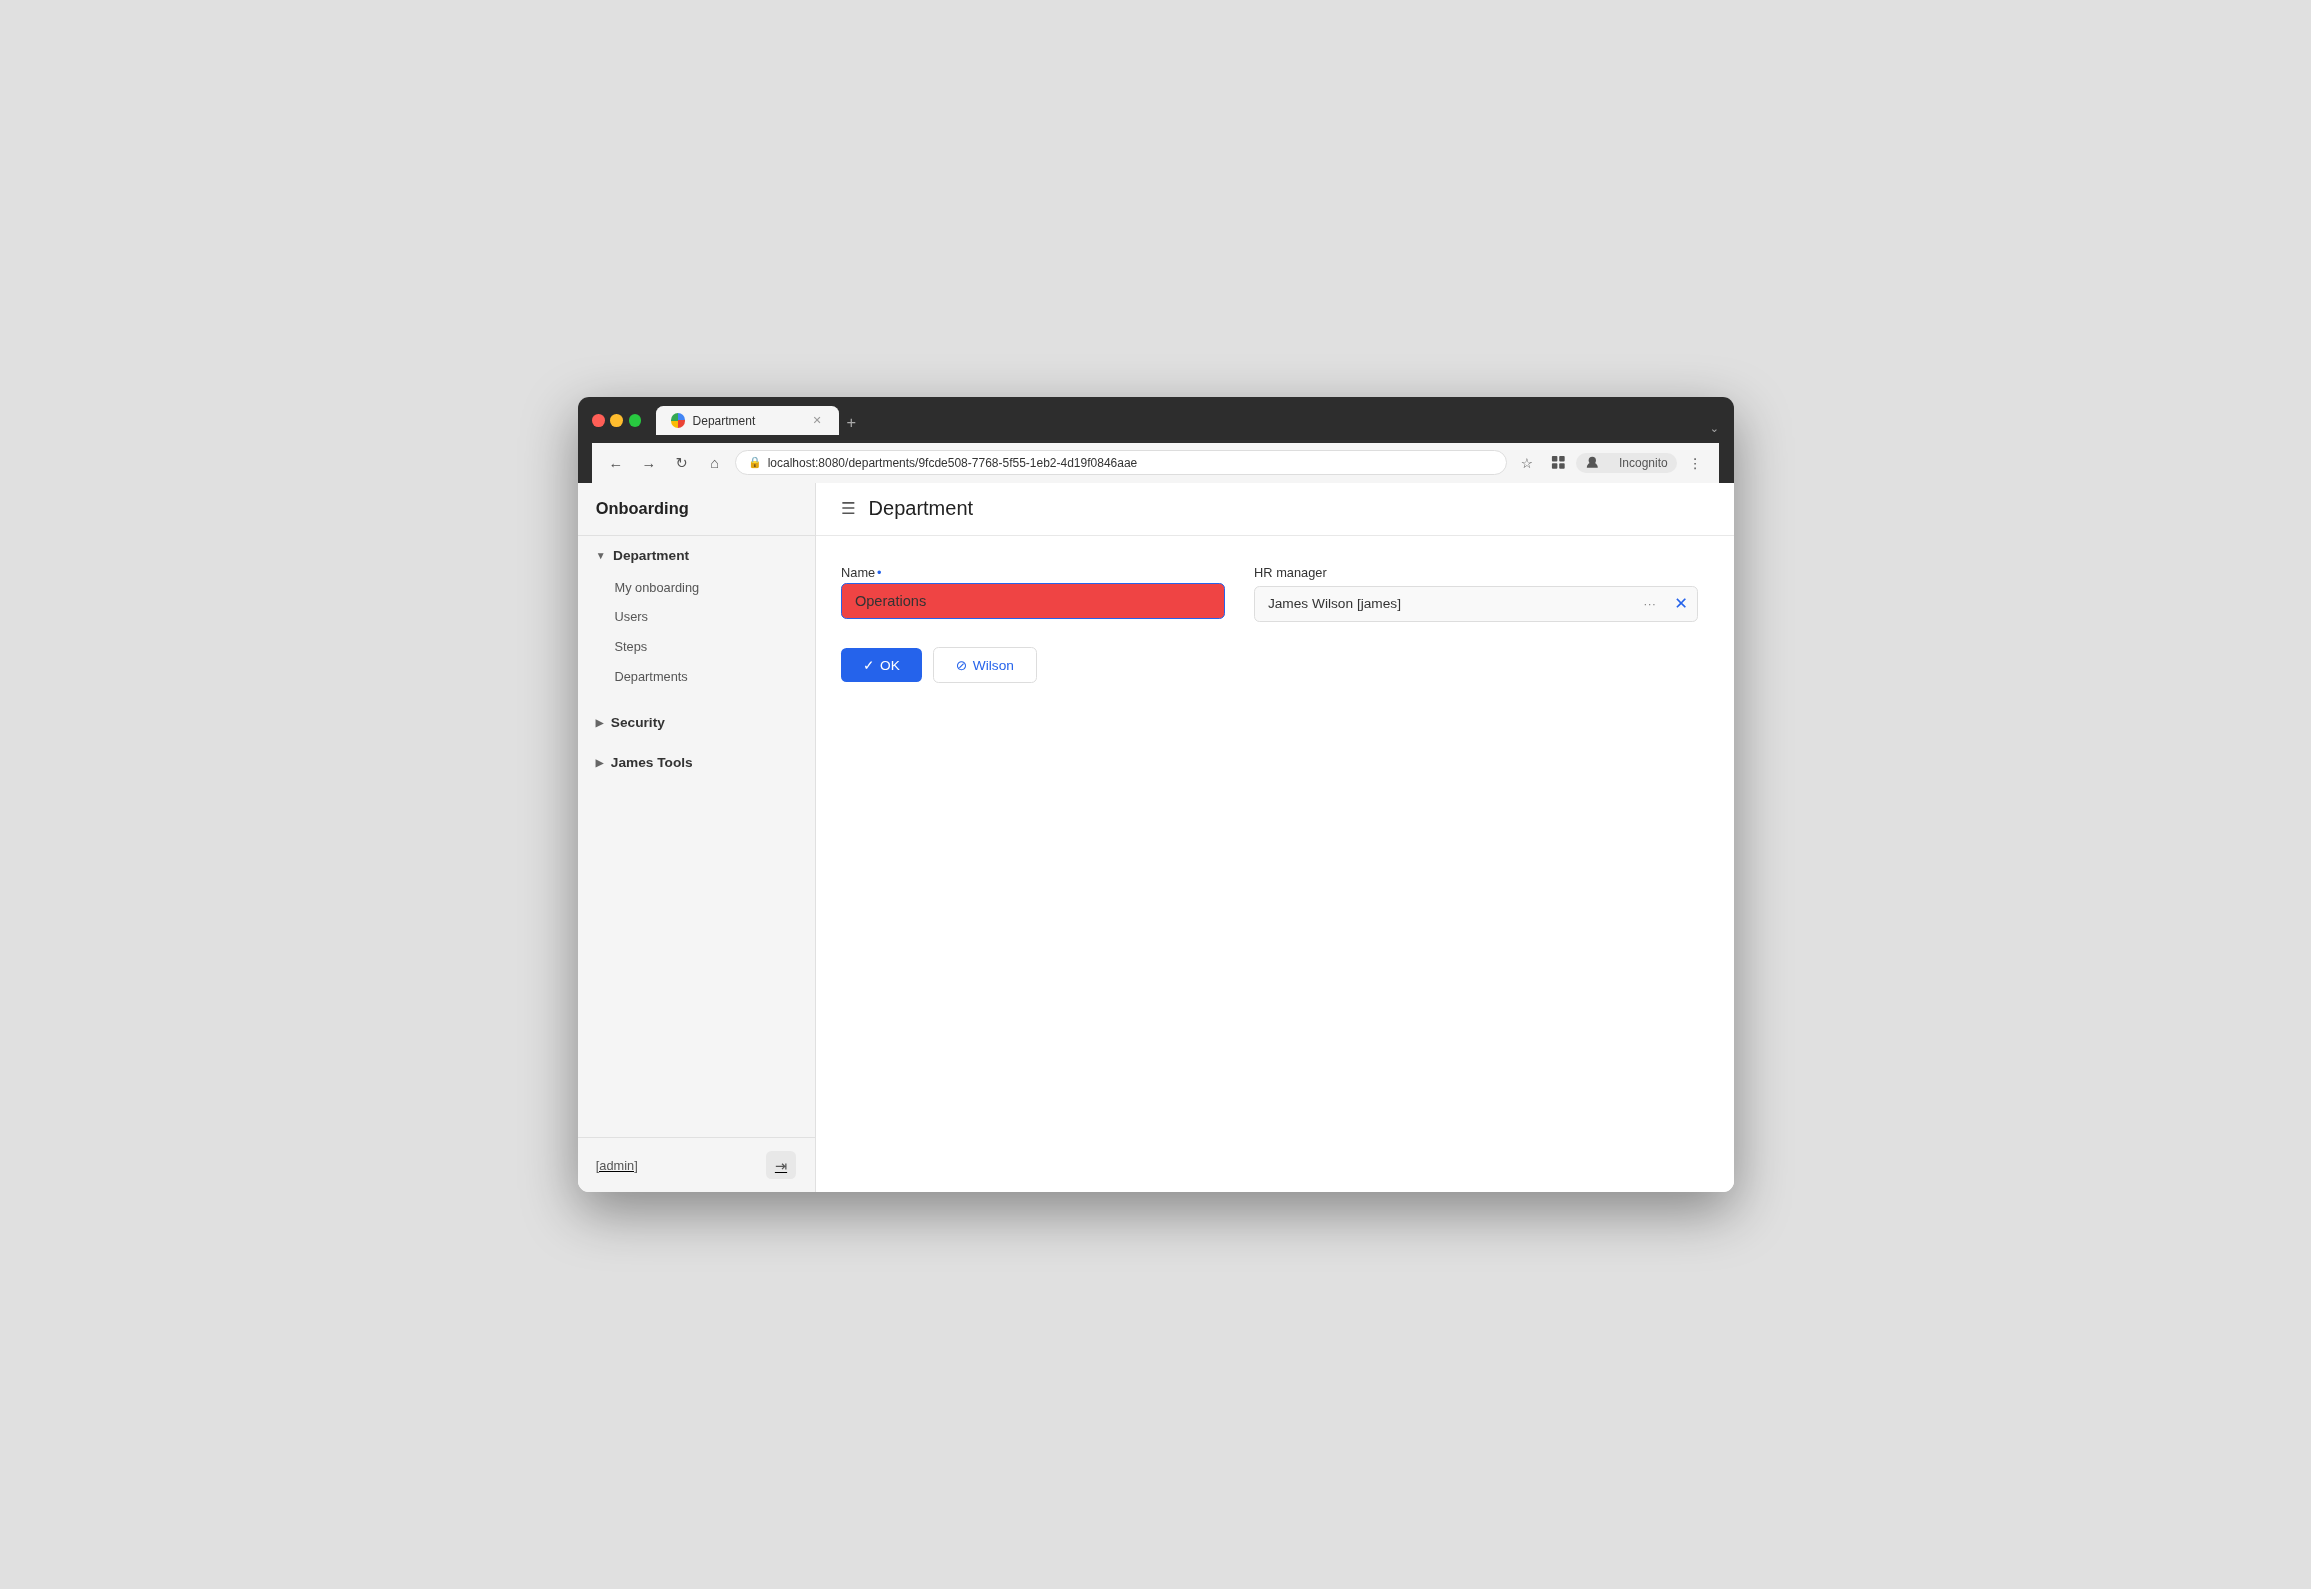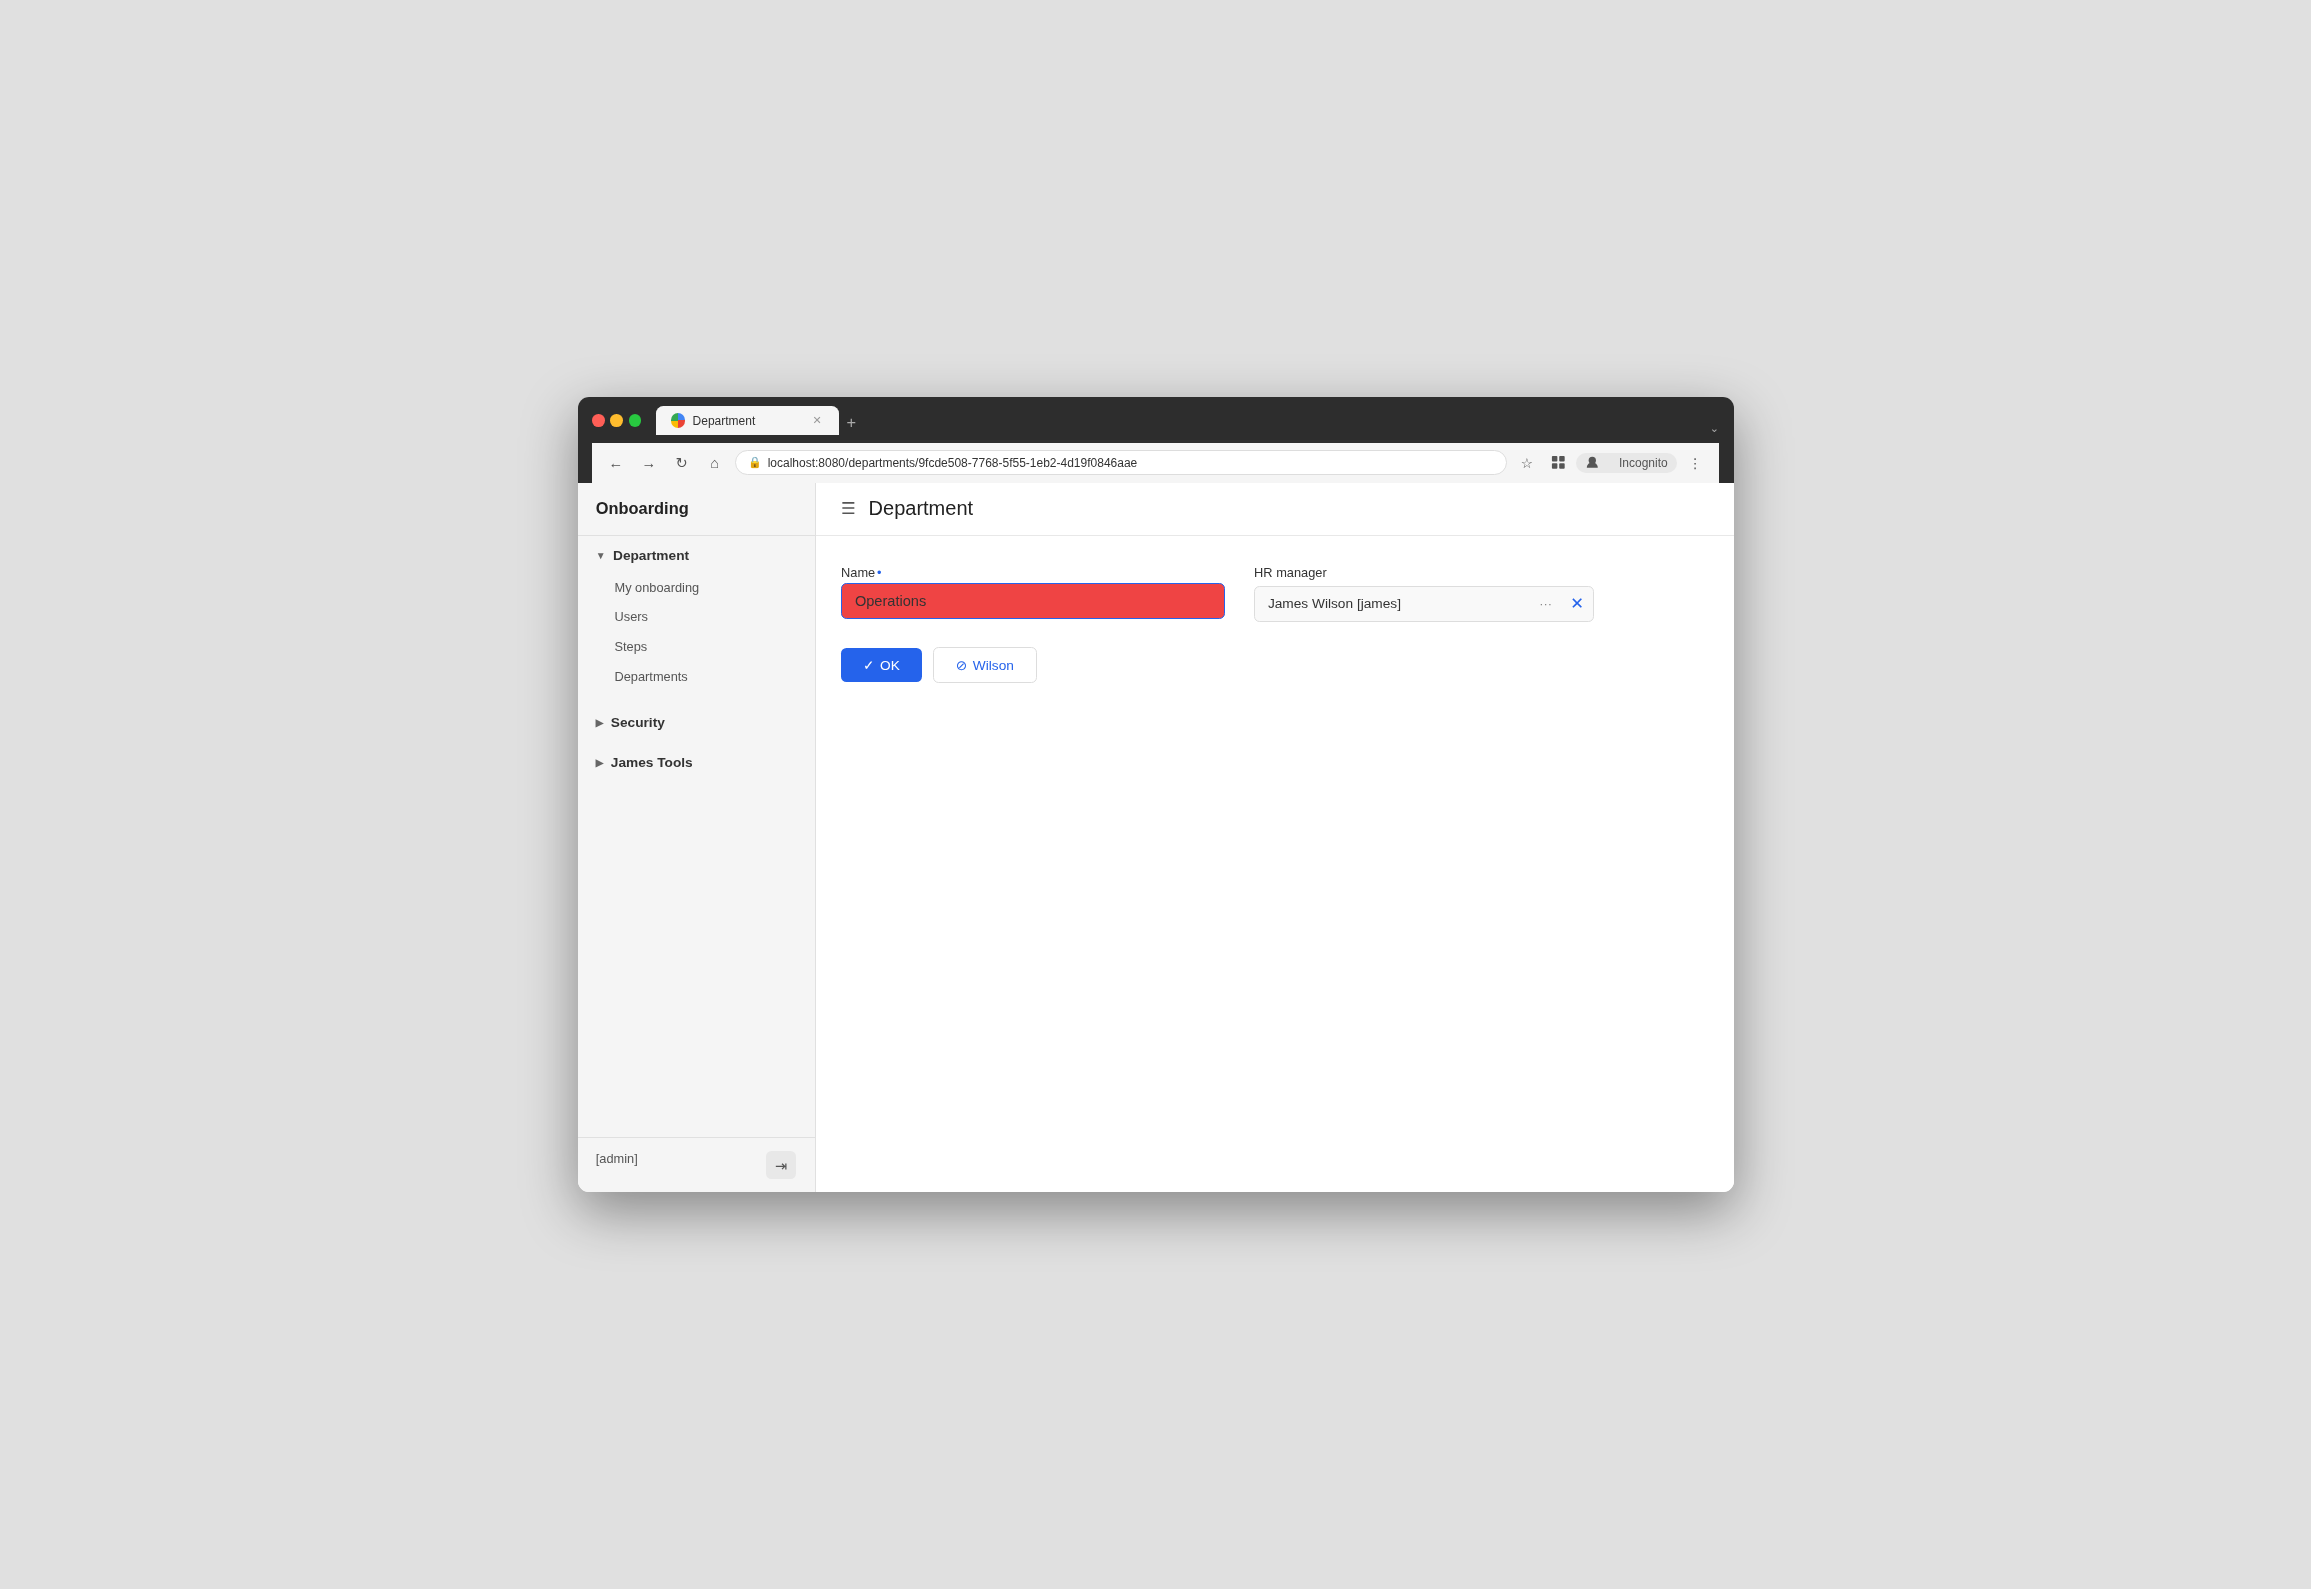--- a/index.html
+++ b/index.html
@@ -238,23 +238,24 @@
       padding: 7.3px 18.3px 7.3px 37px;
       font-size: 12.8px;
       color: #555;
       cursor: pointer;
     }
 
     .sidebar-footer {
       margin-top: auto;
       padding: 12.8px 18.3px;
       display: flex;
-      align-items: flex-start;
+      align-items: center;
       justify-content: space-between;
       border-top: 0.9px solid #e0e0e0;
+      text-decoration: underline;
     }
 
     .admin-label {
       font-size: 12.8px;
       color: #555;
     }
 
     .logout-btn {
       background: #e8e8e8;
       border: none;
@@ -334,21 +335,21 @@
       background: #ef4444;
     }
 
     .hr-manager-field {
       display: flex;
       flex-direction: column;
       gap: 6px;
     }
 
     .hr-manager-input {
-      width: 340px;
+      width: 444px;
       display: flex;
       align-items: center;
       border: 0.9px solid #ddd;
       border-radius: 5.5px;
       background: #f9f9f9;
       overflow: hidden;
     }
 
     .hr-manager-value {
       flex: 1;

